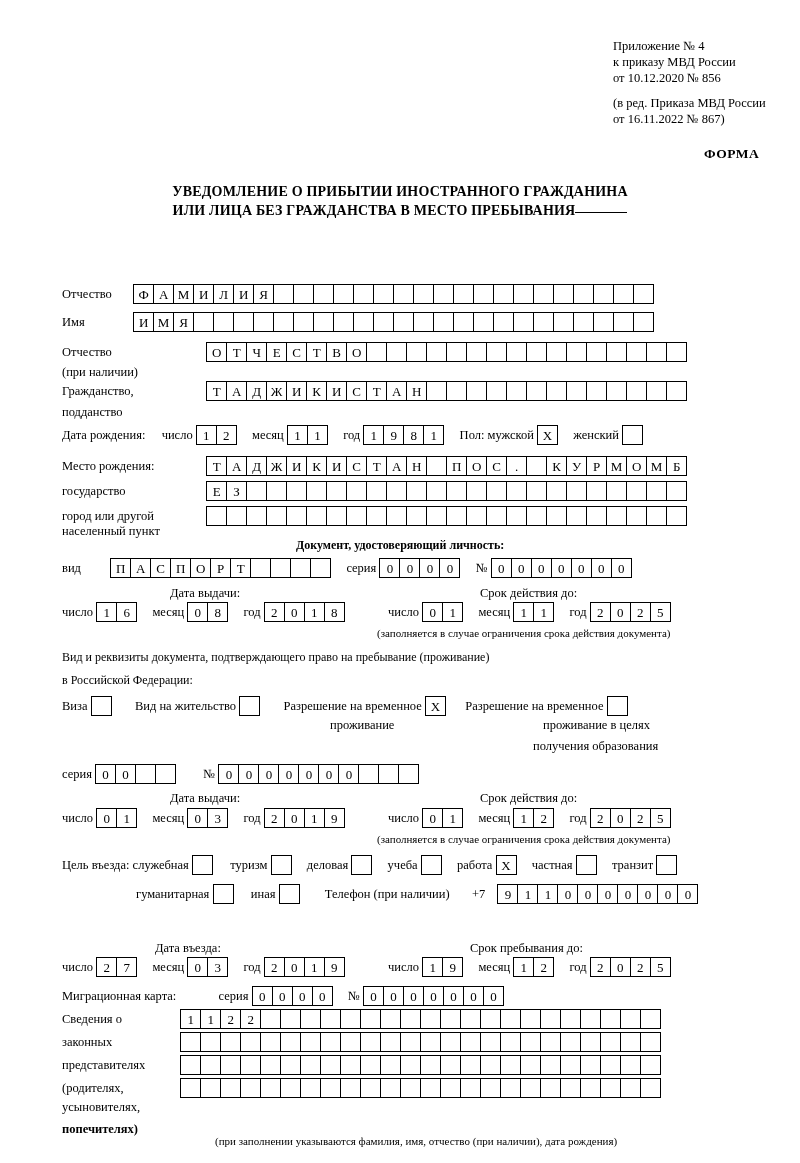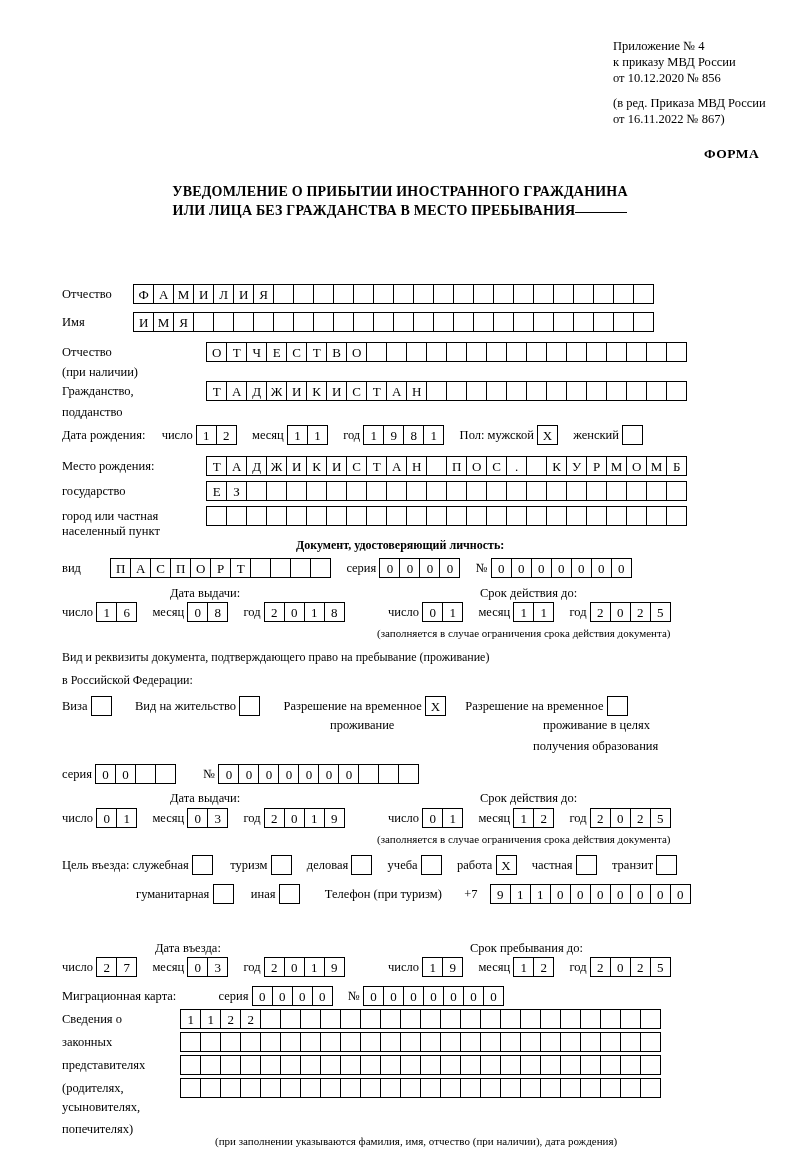--- a/index.html
+++ b/index.html
@@ -162,21 +162,21 @@
 
   <div class="row" style="top:456px; left:62px;">
     <span class="lbl" style="width:141px;">Место рождения:</span>
     <span class="boxes" id="birthplace-row1"><span class="bx">Т</span><span class="bx">А</span><span class="bx">Д</span><span class="bx">Ж</span><span class="bx">И</span><span class="bx">К</span><span class="bx">И</span><span class="bx">С</span><span class="bx">Т</span><span class="bx">А</span><span class="bx">Н</span><span class="bx"></span><span class="bx">П</span><span class="bx">О</span><span class="bx">С</span><span class="bx">.</span><span class="bx"></span><span class="bx">К</span><span class="bx">У</span><span class="bx">Р</span><span class="bx">М</span><span class="bx">О</span><span class="bx">М</span><span class="bx">Б</span></span>
   </div>
   <div class="row" style="top:481px; left:62px;">
     <span class="lbl" style="width:141px;">государство</span>
     <span class="boxes" id="birthplace-row2"><span class="bx">Е</span><span class="bx">З</span><span class="bx"></span><span class="bx"></span><span class="bx"></span><span class="bx"></span><span class="bx"></span><span class="bx"></span><span class="bx"></span><span class="bx"></span><span class="bx"></span><span class="bx"></span><span class="bx"></span><span class="bx"></span><span class="bx"></span><span class="bx"></span><span class="bx"></span><span class="bx"></span><span class="bx"></span><span class="bx"></span><span class="bx"></span><span class="bx"></span><span class="bx"></span><span class="bx"></span></span>
   </div>
   <div class="row" style="top:506px; left:62px;">
-    <span class="lbl" style="width:141px;">город или частная</span>
+    <span class="lbl" style="width:141px;">город или другой</span>
     <span class="boxes" id="birthplace-row3"><span class="bx"></span><span class="bx"></span><span class="bx"></span><span class="bx"></span><span class="bx"></span><span class="bx"></span><span class="bx"></span><span class="bx"></span><span class="bx"></span><span class="bx"></span><span class="bx"></span><span class="bx"></span><span class="bx"></span><span class="bx"></span><span class="bx"></span><span class="bx"></span><span class="bx"></span><span class="bx"></span><span class="bx"></span><span class="bx"></span><span class="bx"></span><span class="bx"></span><span class="bx"></span><span class="bx"></span></span>
   </div>
   <div class="row" style="top:523px; left:62px;">
     <span class="lbl">населенный пункт</span>
   </div>
 
   <div class="row bold" style="top:538px; left:296px; font-size:12px;">Документ, удостоверяющий личность:</div>
 
   <div class="row" style="top:558px; left:62px;">
     <span class="lbl" style="width:45px;">вид</span>
@@ -294,21 +294,21 @@
     <span class="boxes" id="purpose-transit-box"><span class="bx"></span></span>
   </div>
 
   <div class="row" style="top:884px; left:136px;">
     <span class="lbl">гуманитарная</span>
     <span class="boxes" id="purpose-humanitarian-box"><span class="bx"></span></span>
     <span style="display:inline-block;width:12px;"></span>
     <span class="lbl">иная</span>
     <span class="boxes" id="purpose-other-box"><span class="bx"></span></span>
     <span style="display:inline-block;width:20px;"></span>
-    <span class="lbl">Телефон (при туризм)</span>
+    <span class="lbl">Телефон (при наличии)</span>
     <span style="display:inline-block;width:16px;"></span>
     <span class="lbl">+7</span>
     <span style="display:inline-block;width:6px;"></span>
     <span class="boxes" id="phone-boxes"><span class="bx">9</span><span class="bx">1</span><span class="bx">1</span><span class="bx">0</span><span class="bx">0</span><span class="bx">0</span><span class="bx">0</span><span class="bx">0</span><span class="bx">0</span><span class="bx">0</span></span>
   </div>
 
 
   <div class="row" style="top:941px; left:155px;">Дата въезда:</div>
   <div class="row" style="top:941px; left:470px;">Срок пребывания до:</div>
 
@@ -352,17 +352,17 @@
   </div>
   <div class="row" style="top:1055px; left:62px;">
     <span class="lbl" style="width:115px;">представителях</span>
     <span class="boxes" id="legal-rep-3"><span class="bx"></span><span class="bx"></span><span class="bx"></span><span class="bx"></span><span class="bx"></span><span class="bx"></span><span class="bx"></span><span class="bx"></span><span class="bx"></span><span class="bx"></span><span class="bx"></span><span class="bx"></span><span class="bx"></span><span class="bx"></span><span class="bx"></span><span class="bx"></span><span class="bx"></span><span class="bx"></span><span class="bx"></span><span class="bx"></span><span class="bx"></span><span class="bx"></span><span class="bx"></span><span class="bx"></span></span>
   </div>
   <div class="row" style="top:1078px; left:62px;">
     <span class="lbl" style="width:115px;">(родителях,</span>
     <span class="boxes" id="legal-rep-4"><span class="bx"></span><span class="bx"></span><span class="bx"></span><span class="bx"></span><span class="bx"></span><span class="bx"></span><span class="bx"></span><span class="bx"></span><span class="bx"></span><span class="bx"></span><span class="bx"></span><span class="bx"></span><span class="bx"></span><span class="bx"></span><span class="bx"></span><span class="bx"></span><span class="bx"></span><span class="bx"></span><span class="bx"></span><span class="bx"></span><span class="bx"></span><span class="bx"></span><span class="bx"></span><span class="bx"></span></span>
   </div>
   <div class="row" style="top:1100px; left:62px;">усыновителях,</div>
-  <div class="row" style="top:1122px; left:62px;">попечителях)</div>
+  <div class="row" style="top:1122px; left:62px;font-weight:bold;">попечителях)</div>
 
   <div class="row note" style="top:1134px; left:215px;">(при заполнении указываются фамилия, имя, отчество (при наличии), дата рождения)</div>
 
 </div>
 
 </body></html>

